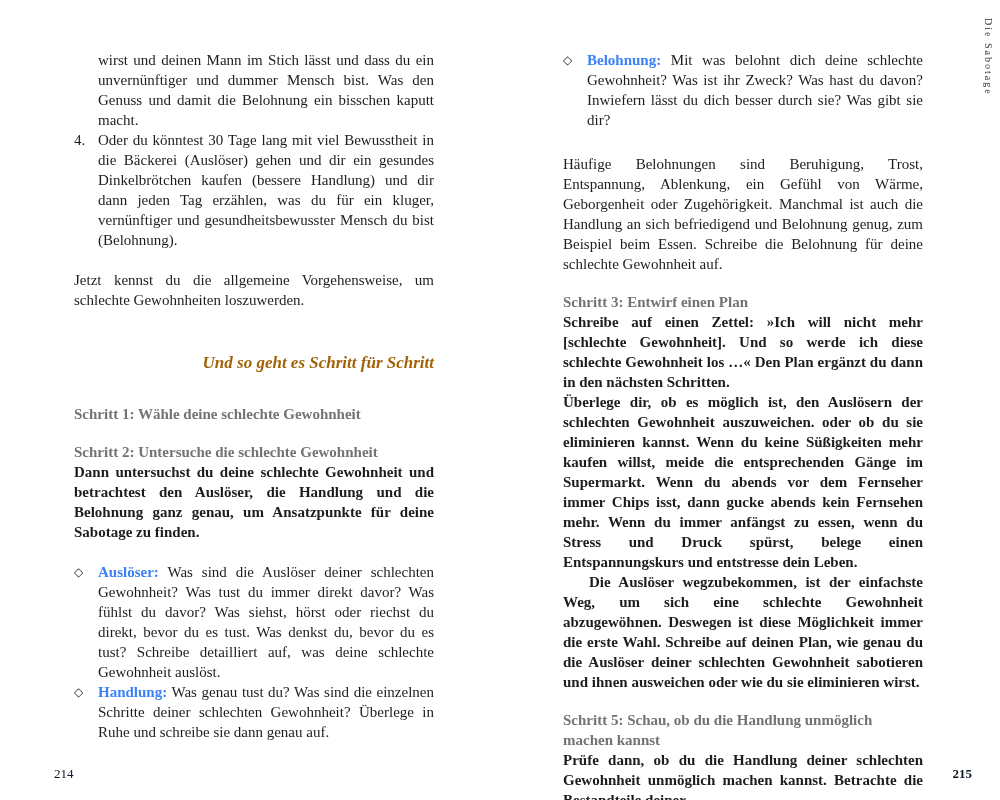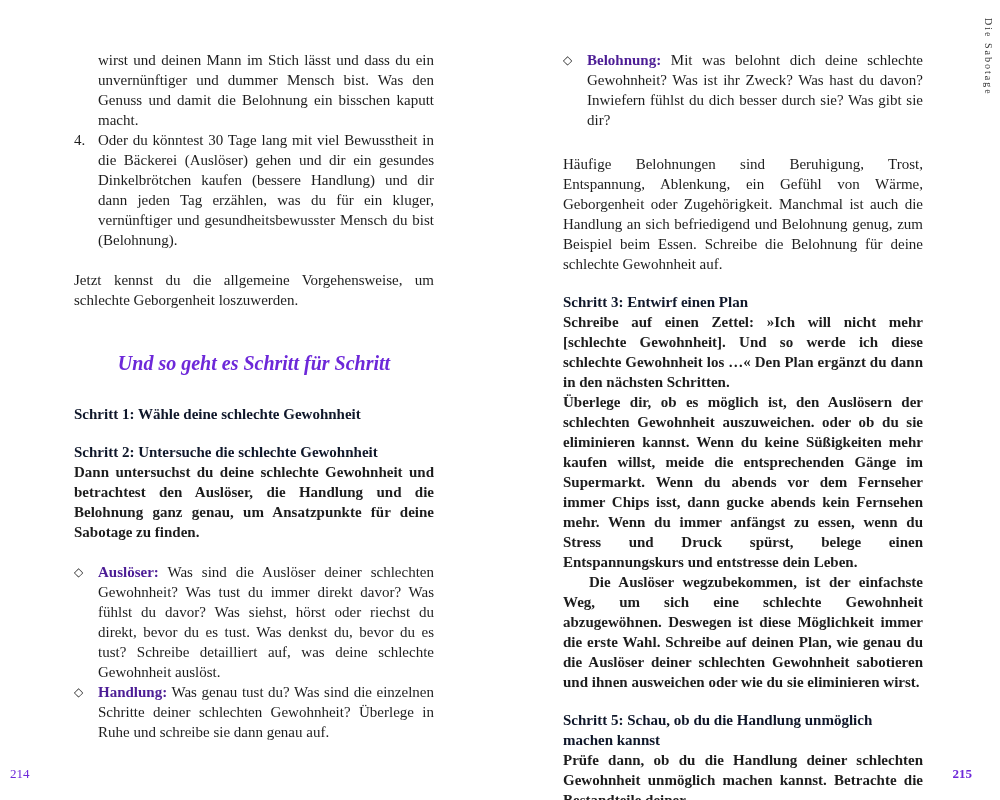--- a/index.html
+++ b/index.html
@@ -31,57 +31,58 @@
   .li-num { flex: none; width: 24px; }
   .li.cont { padding-left: 24px; justify-content: flex-end; }
   .li-text { flex: 1; display: block; text-align: justify; }
 
   .para { margin: 20px 0 0 0; }
   .para.flush { margin-top: 0; font-weight: bold; }
   .para.indent-first { margin-top: 0; text-indent: 26px; font-weight: bold; }
 
   .section-heading {
     margin: 42px 0 30px 0;
-    text-align: center;
+    text-align: right;
     font-weight: bold;
     font-style: italic;
-    font-size: 20px;
+    font-size: 17px;
     line-height: 22px;
-    color: #6d28d9;
+    color: #a16207;
   }
   .step-heading {
     margin: 18px 0 0 0;
     font-size: 15px;
     line-height: 20px;
     font-weight: bold;
     text-align: left;
-    color: #0f172a;
+    color: #737373;
   }
 
   .bullets { margin-top: 20px; }
   .bullet { display: flex; }
   .b-glyph { flex: none; width: 24px; font-size: 12px; color: #2a2a2a; }
   .b-body { flex: 1; display: block; text-align: justify; }
-  .b-label { font-weight: bold; color: #4c1d95; }
+  .b-label { font-weight: bold; color: #3b82f6; }
 
   .margin-header {
     position: absolute;
     top: 18px;
     right: 7px;
     writing-mode: vertical-rl;
     font-size: 10px;
     line-height: 10px;
     letter-spacing: 2px;
     color: #333333;
   }
   .pagenum {
     position: absolute;
     bottom: 18px;
     font-size: 13px;
-    color: #6d28d9;
+    color: #0f172a;
+    margin-left: 44px;
   }
   .pagenum.pl { left: 10px; }
   .pagenum.pr { right: 28px; font-weight: bold; }
 </style>
 </head>
 <body>
 
 <div>
 
   <div class="margin-header">Die Sabotage</div>
@@ -90,21 +91,21 @@
 
     <div class="li cont">
       <span class="li-text">wirst und deinen Mann im Stich lässt und dass du ein unvernünftiger und dummer Mensch bist. Was den Genuss und damit die Belohnung ein bisschen kaputt macht.</span>
     </div>
 
     <div class="li">
       <span class="li-num">4.</span>
       <span class="li-text">Oder du könntest 30 Tage lang mit viel Bewusstheit in die Bäckerei (Auslöser) gehen und dir ein gesundes Dinkelbrötchen kaufen (bessere Handlung) und dir dann jeden Tag erzählen, was du für ein kluger, vernünftiger und gesundheitsbewusster Mensch du bist (Belohnung).</span>
     </div>
 
-    <p class="para">Jetzt kennst du die allgemeine Vorgehensweise, um schlechte Geborgenheit loszuwerden.</p>
+    <p class="para">Jetzt kennst du die allgemeine Vorgehensweise, um schlechte Gewohnheiten loszuwerden.</p>
 
     <h2 class="section-heading">Und so geht es Schritt für Schritt</h2>
 
     <h3 class="step-heading" style="margin-top:16px">Schritt 1: Wähle deine schlechte Gewohnheit</h3>
 
     <h3 class="step-heading">Schritt 2: Untersuche die schlechte Gewohnheit</h3>
     <p class="para flush">Dann untersuchst du deine schlechte Gewohnheit und betrachtest den Auslöser, die Handlung und die Belohnung ganz genau, um Ansatzpunkte für deine Sabotage zu finden.</p>
 
     <div class="bullets">
       <div class="bullet">
@@ -115,21 +116,21 @@
         <span class="b-glyph">◇</span>
         <span class="b-body"><b class="b-label">Handlung:</b> <span>Was genau tust du? Was sind die einzelnen Schritte deiner schlechten Gewohnheit? Überlege in Ruhe und schreibe sie dann genau auf.</span></span>
       </div>
     </div>
   </div>
 
   <div class="col col-right">
 
     <div class="bullet">
       <span class="b-glyph">◇</span>
-      <span class="b-body"><b class="b-label">Belohnung:</b> <span>Mit was belohnt dich deine schlechte Gewohnheit? Was ist ihr Zweck? Was hast du davon? Inwiefern fühlst du dich besser durch sie? Was gibt sie dir?</span></span>
+      <span class="b-body"><b class="b-label">Belohnung:</b> <span>Mit was belohnt dich deine schlechte Gewohnheit? Was ist ihr Zweck? Was hast du davon? Inwiefern lässt du dich besser durch sie? Was gibt sie dir?</span></span>
     </div>
 
     <p class="para" style="margin-top:24px">Häufige Belohnungen sind Beruhigung, Trost, Entspannung, Ablenkung, ein Gefühl von Wärme, Geborgenheit oder Zugehörigkeit. Manchmal ist auch die Handlung an sich befriedigend und Belohnung genug, zum Beispiel beim Essen. Schreibe die Belohnung für deine schlechte Gewohnheit auf.</p>
 
     <h3 class="step-heading">Schritt 3: Entwirf einen Plan</h3>
     <p class="para flush">Schreibe auf einen Zettel: »Ich will nicht mehr [schlechte Gewohnheit]. Und so werde ich diese schlechte Gewohnheit los …« Den Plan ergänzt du dann in den nächsten Schritten.</p>
 
     <p class="para flush">Überlege dir, ob es möglich ist, den Auslösern der schlechten Gewohnheit auszuweichen. oder ob du sie eliminieren kannst. Wenn du keine Süßigkeiten mehr kaufen willst, meide die entsprechenden Gänge im Supermarkt. Wenn du abends vor dem Fernseher immer Chips isst, dann gucke abends kein Fernsehen mehr. Wenn du immer anfängst zu essen, wenn du Stress und Druck spürst, belege einen Entspannungskurs und entstresse dein Leben.</p>
     <p class="para indent-first">Die Auslöser wegzubekommen, ist der einfachste Weg, um sich eine schlechte Gewohnheit abzugewöhnen. Deswegen ist diese Möglichkeit immer die erste Wahl. Schreibe auf deinen Plan, wie genau du die Auslöser deiner schlechten Gewohnheit sabotieren und ihnen ausweichen oder wie du sie eliminieren wirst.</p>
 

